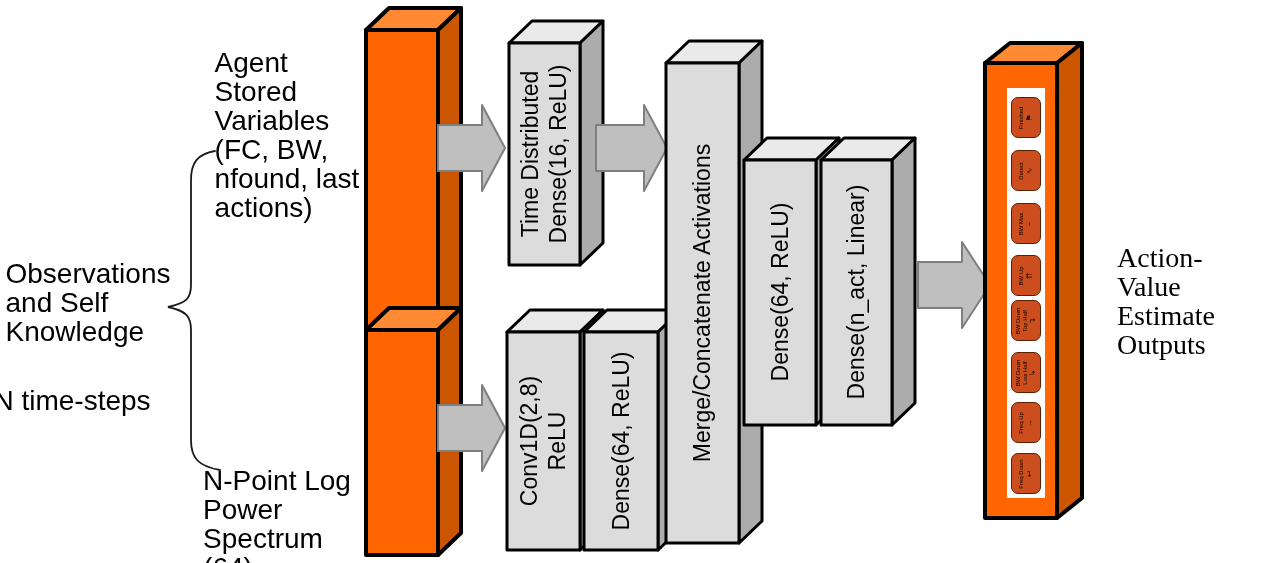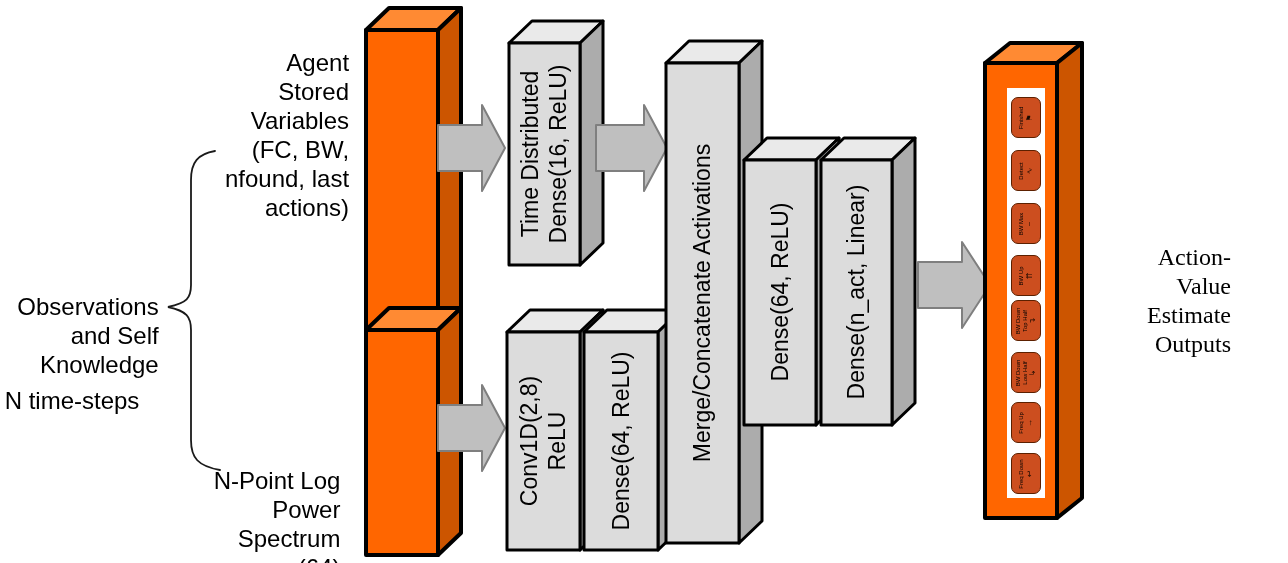--- a/index.html
+++ b/index.html
@@ -2,21 +2,21 @@
 <html style="--input-front: #FF6600; --input-top: #FF8A33; --input-side: #CC5500; --layer-front: #DCDCDC; --layer-top: #EAEAEA; --layer-side: #ACACAC; --arrow-fill: #BFBFBF; --arrow-stroke: #7F7F7F; --outline: #000000; --button-fill: #CC4E1F; --panel-fill: #FFFFFF;"><head>
 <meta charset="utf-8">
 <style>
   html,body{margin:0;padding:0;background:#fff;}
   #stage{
     position:relative;width:1288px;height:563px;overflow:hidden;
     font-family:"Liberation Sans",sans-serif;color:#000;background:#fff;
   }
   #diagram-svg{position:absolute;left:0;top:0;}
   .label{
-    position:absolute;text-align:right;font-size:24px;line-height:29px;
+    position:absolute;text-align:left;font-size:28px;line-height:29px;
     white-space:pre-line;transform:translateX(-50%);
   }
   .vlabel{
     position:absolute;text-align:center;font-size:23px;line-height:28px;
     white-space:pre-line;transform:translate(-50%,-50%) rotate(-90deg);
   }
   .front{fill:var(--layer-front);stroke:var(--outline);stroke-width:3;stroke-linejoin:round;}
   .topf {fill:var(--layer-top); stroke:var(--outline);stroke-width:3;stroke-linejoin:round;}
   .sidef{fill:var(--layer-side);stroke:var(--outline);stroke-width:3;stroke-linejoin:round;}
   .o-front{fill:var(--input-front);stroke:var(--outline);stroke-width:4;stroke-linejoin:round;}
@@ -178,21 +178,21 @@
   <div class="vlabel" style="left:702px;top:303px;">Merge/Concatenate Activations</div>
   <div class="vlabel" style="left:780px;top:292px;">Dense(64, ReLU)</div>
   <div class="vlabel" style="left:856px;top:292px;">Dense(n_act, Linear)</div>
 
   <div class="label" style="left:287px;top:48px;">Agent
 Stored
 Variables
 (FC, BW,
 nfound, last
 actions)</div>
-  <div class="label" style="left:88px;top:259px;margin-top:33px;">Observations
+  <div class="label" style="left:88px;top:259px;">Observations
 and Self
 Knowledge</div>
   <div class="label" style="left:72px;top:386px;">N time-steps</div>
   <div class="label" style="left:277px;top:426px;margin-top:40px;">N-Point Log
 Power
 Spectrum
 (64)</div>
   <div class="label" style="left:1174px;top:243px;font-family:Liberation Serif, serif;">Action-Value
 Estimate
 Outputs</div>

